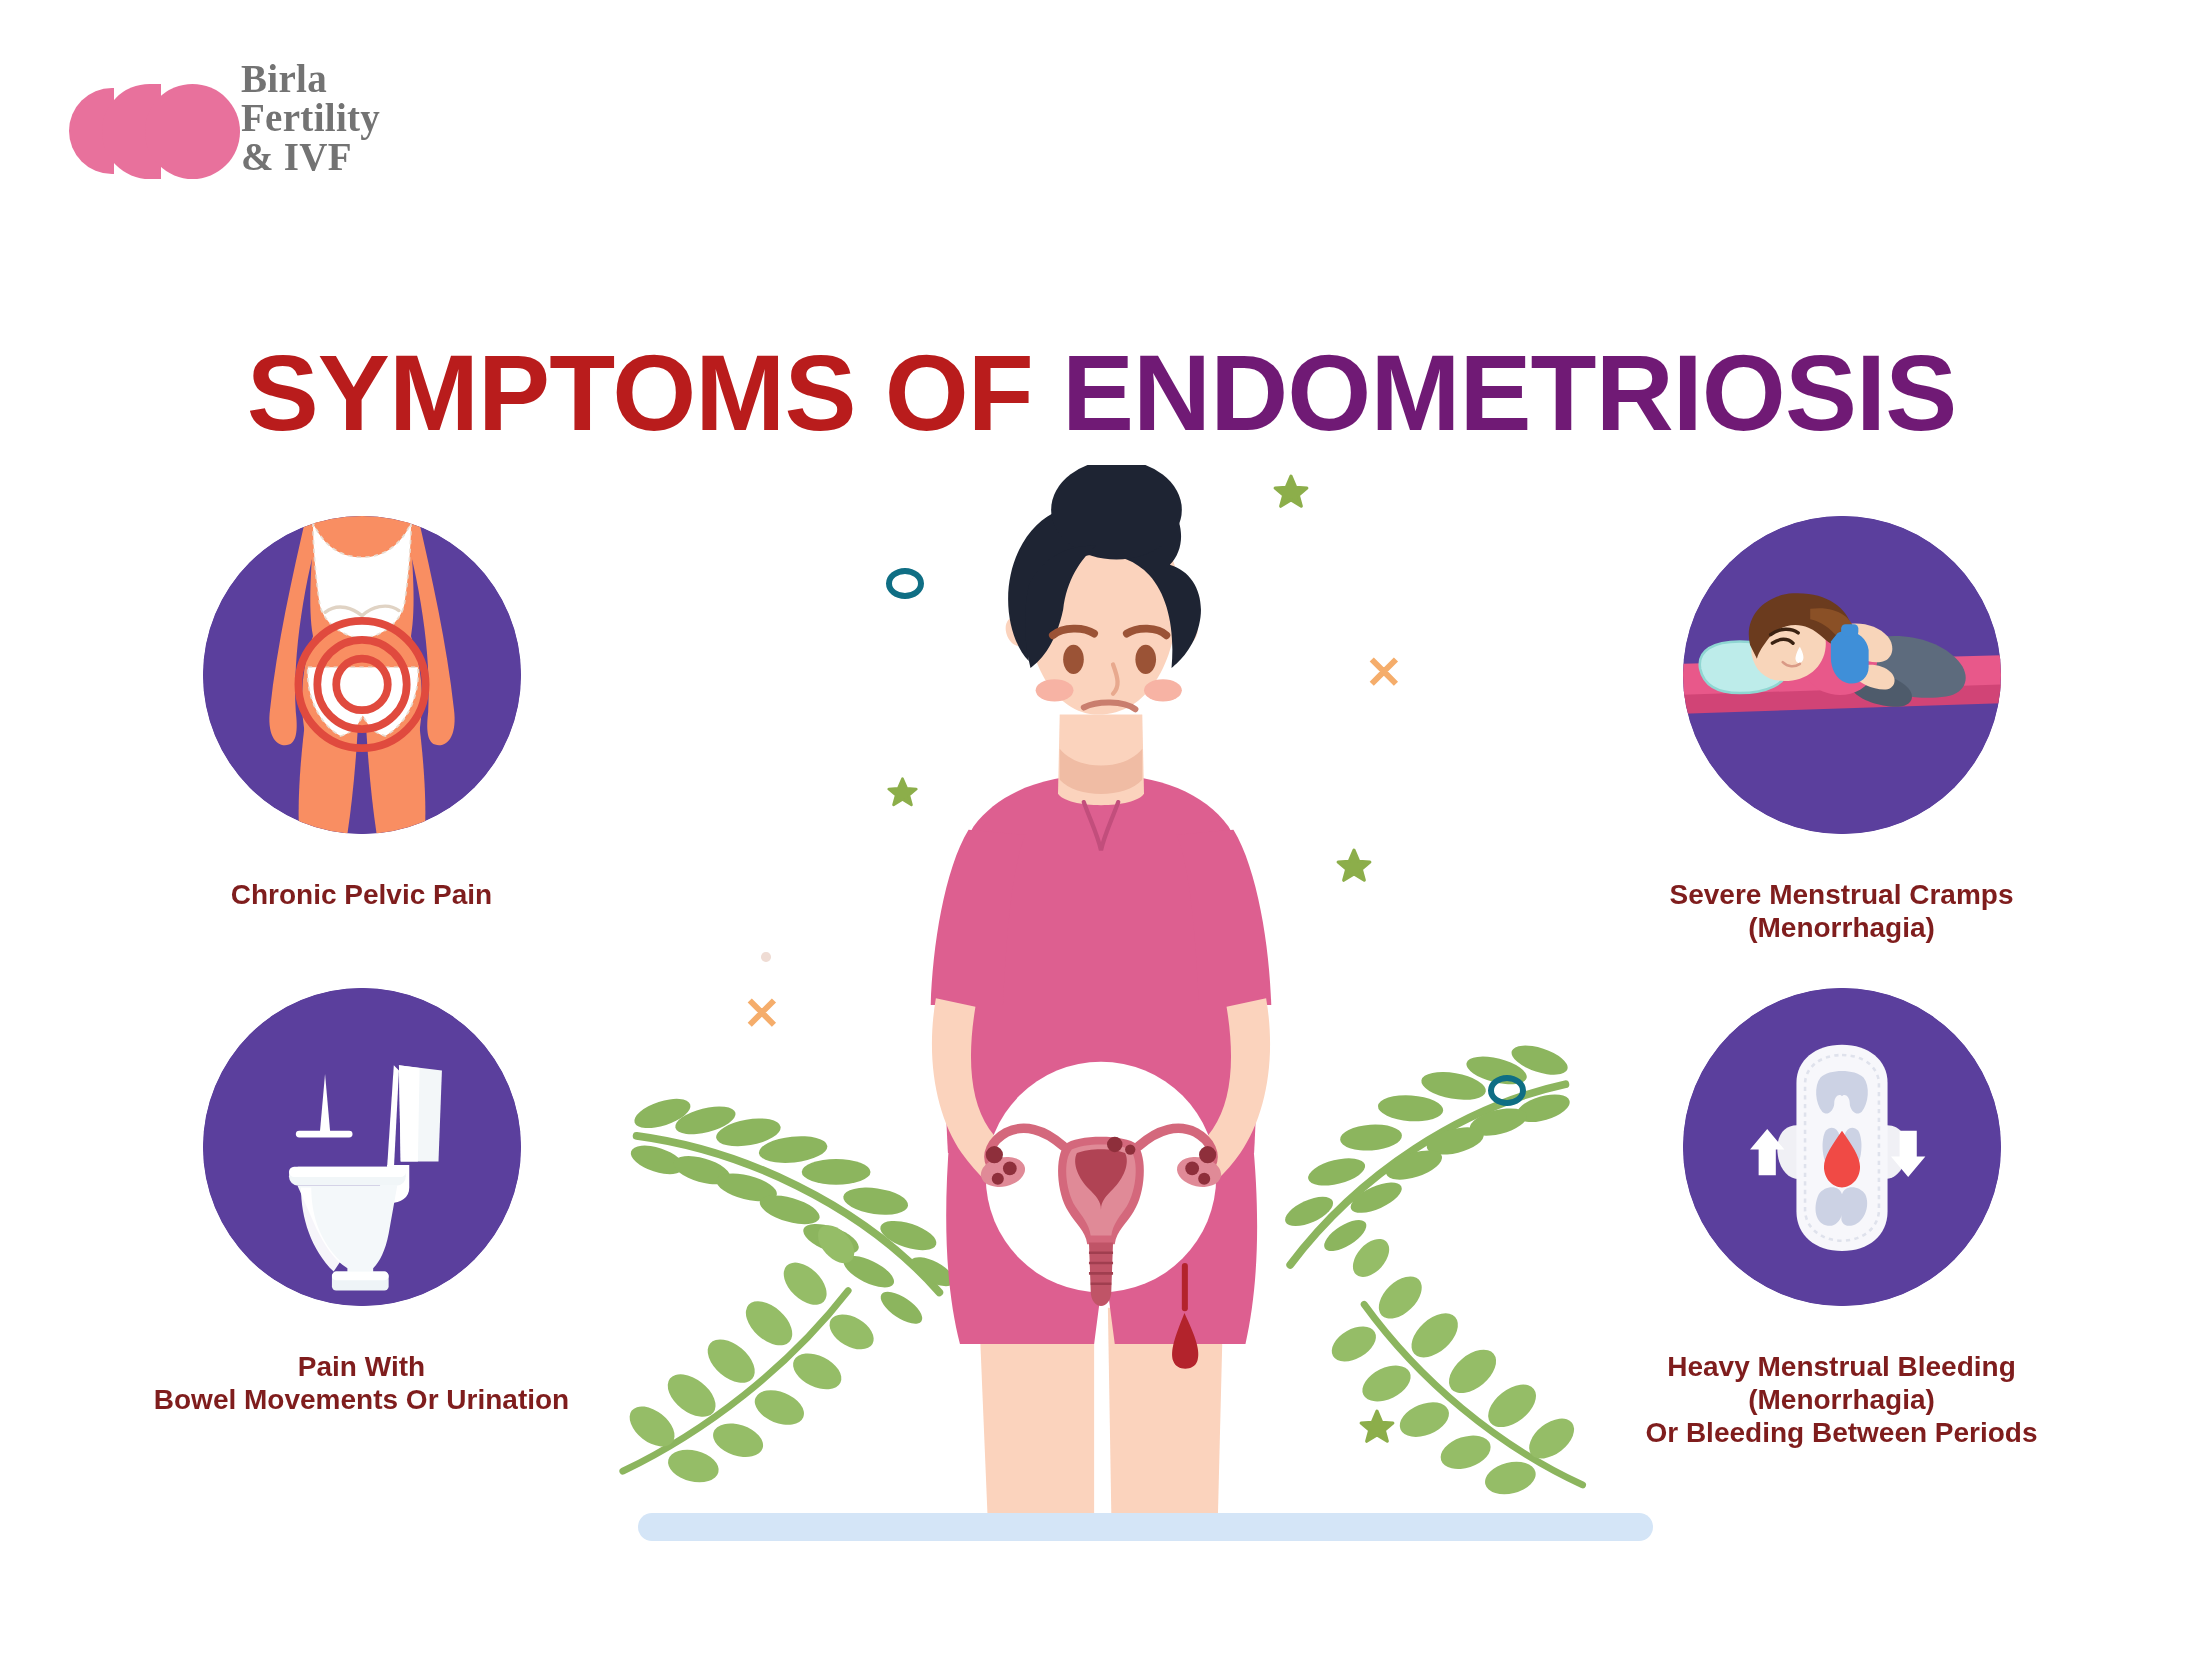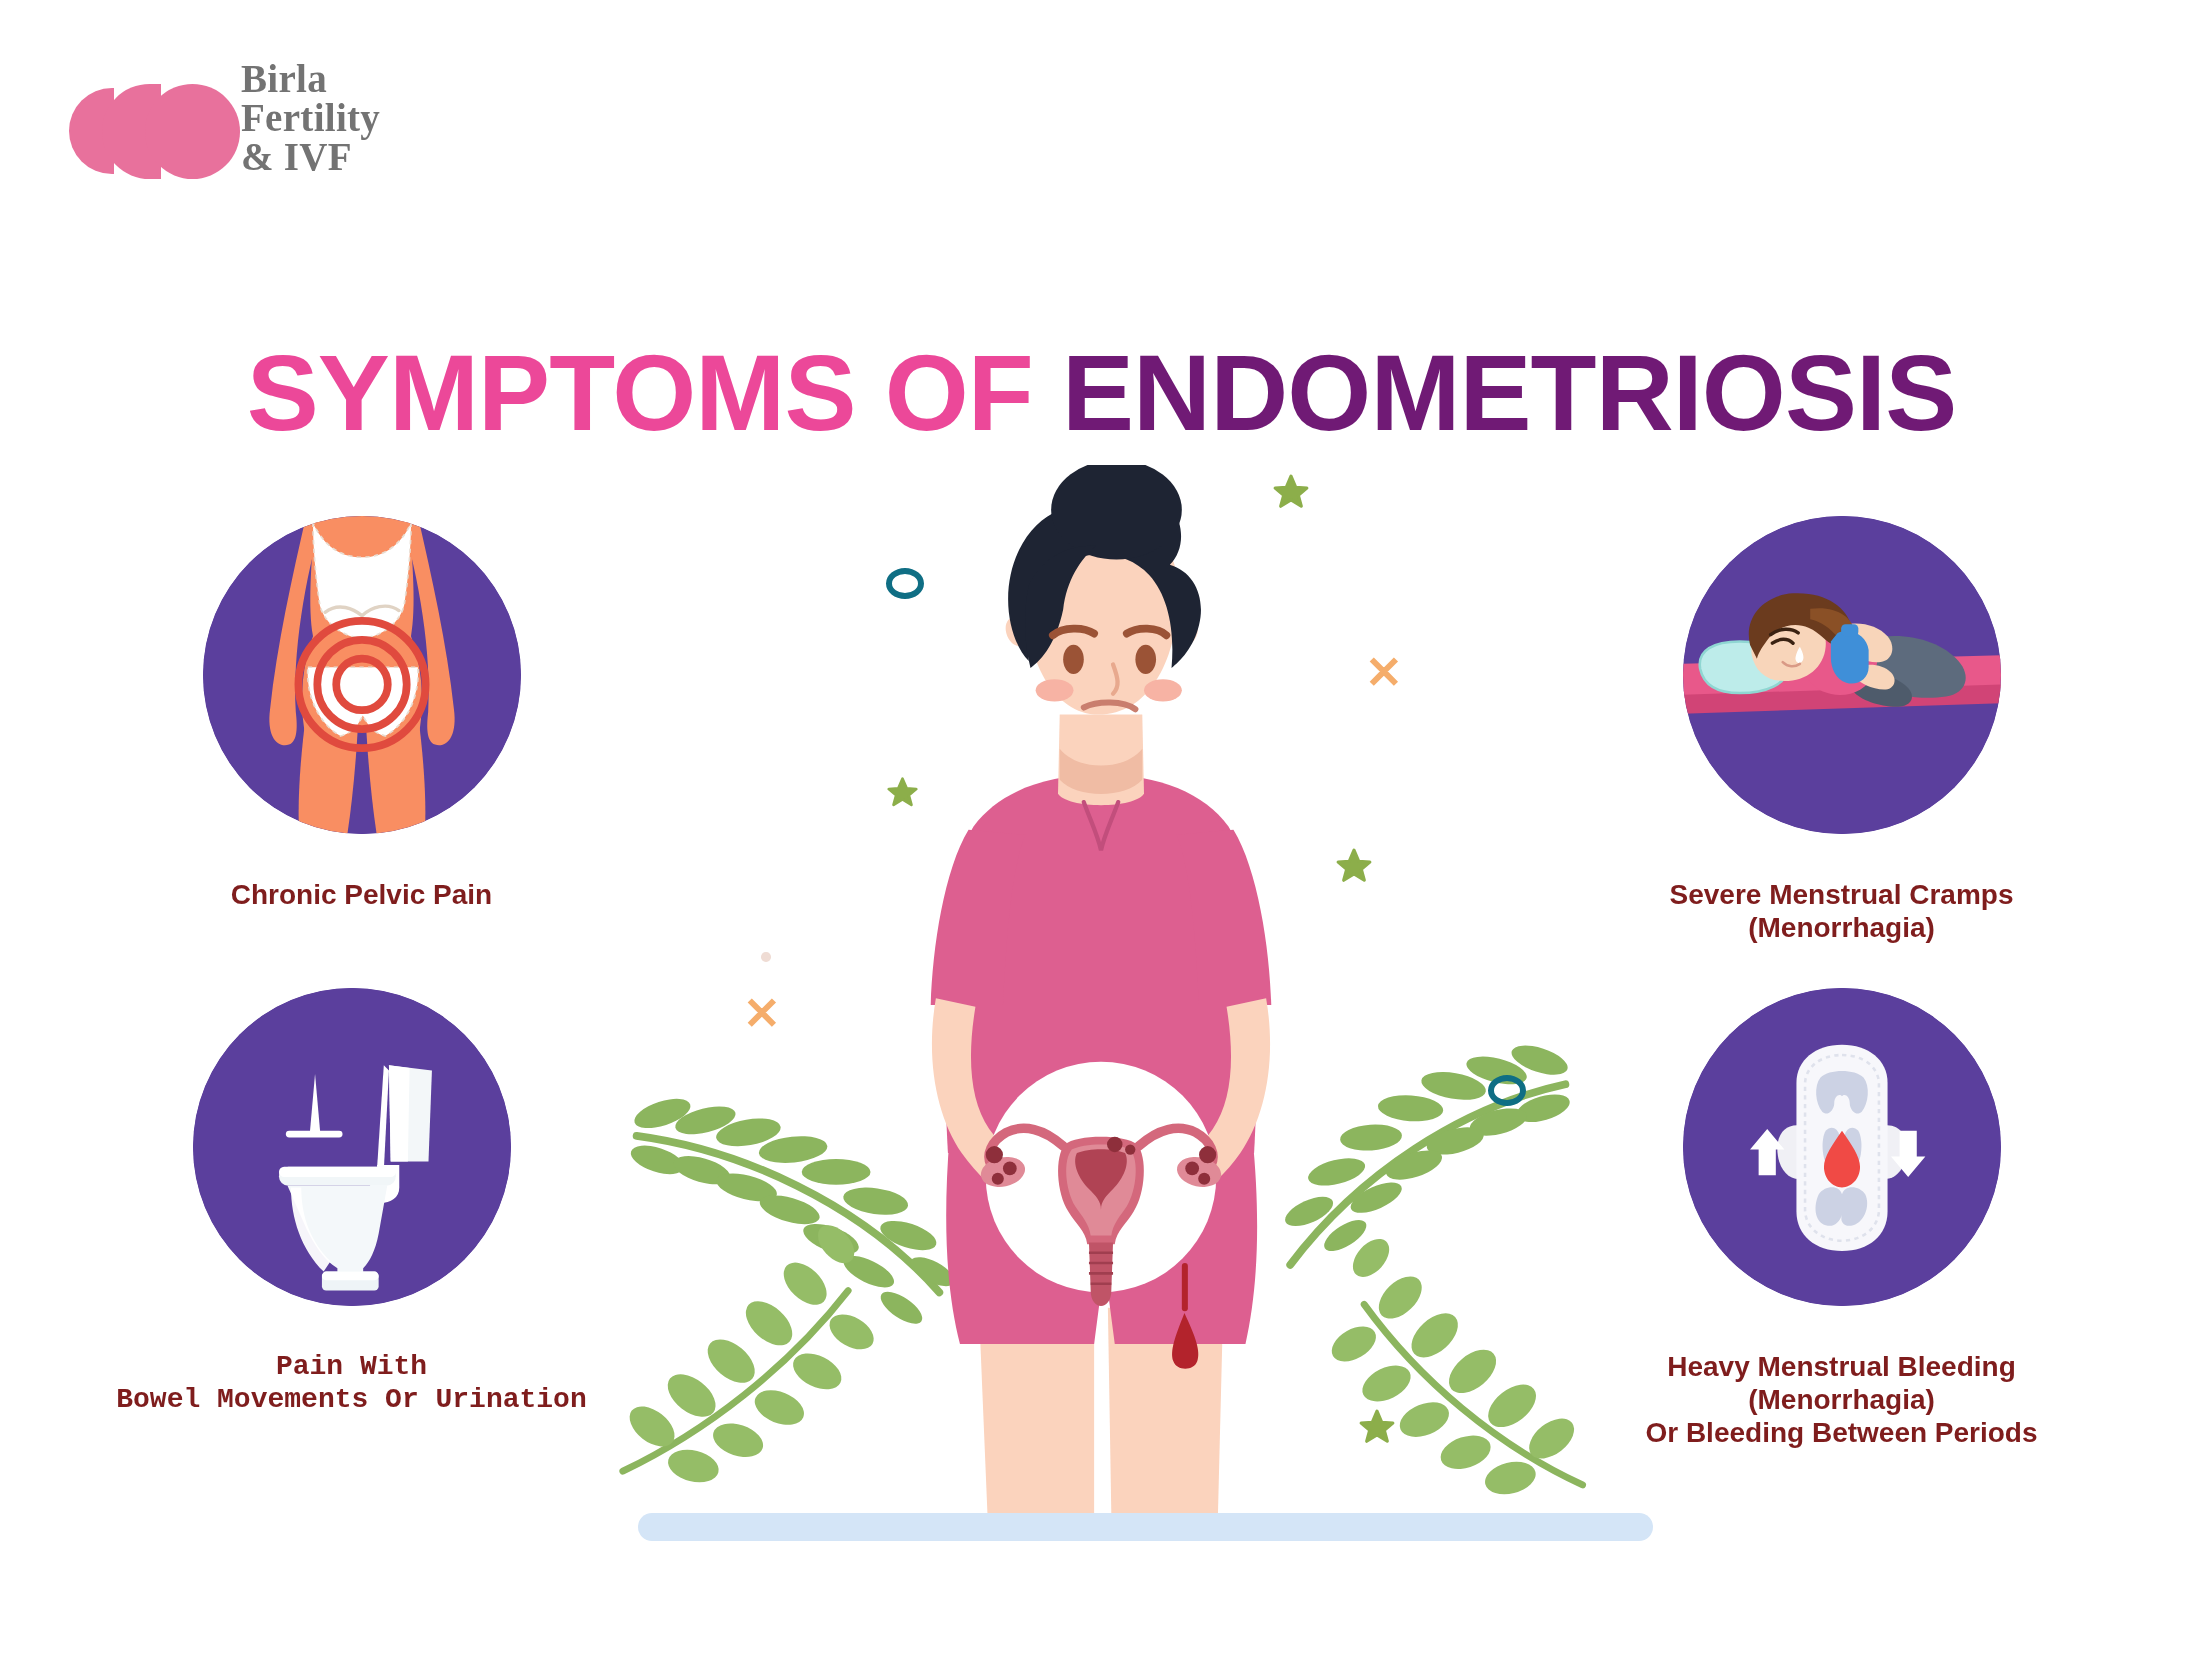--- a/index.html
+++ b/index.html
@@ -56,21 +56,21 @@
     position: absolute;
     left: 0;
     top: 258px;
     width: 2203px;
     text-align: center;
     font-size: 108px;
     font-weight: bold;
     letter-spacing: -0.9px;
     white-space: nowrap;
   }
-  #title .t-purple { color: #ec4899; margin-top: 19px; }
+  #title .t-purple { color: #b91c1c; margin-top: 19px; }
   #title .t-pink   { color: #701a75; }
 
   
   .symptom {
     position: absolute;
     width: 671px;
     text-align: center;
   }
   .sym-circle {
     width: 318px;
@@ -84,21 +84,21 @@
   .sym-label {
     margin-top: 44px;
     font-size: 28px;
     font-weight: bold;
     color: #7f1d1d;
     line-height: 1.18;
   }
   .sym-label div { white-space: nowrap; }
 
   #sym-pelvic  { left: 26px;  top: 516px; }
-  #sym-bowel   { left: 16px;  top: 988px; font-family: Liberation Mono, monospace; }
+  #sym-bowel   { left: 26px;  top: 988px; }
   #sym-cramps  { left: 1506px; top: 516px; }
   #sym-bleed   { left: 1506px; top: 988px; text-align: center; }
 
   
   #center {
     position: absolute;
     left: 602px;
     top: 465px;
     width: 998px;
     height: 1118px;

